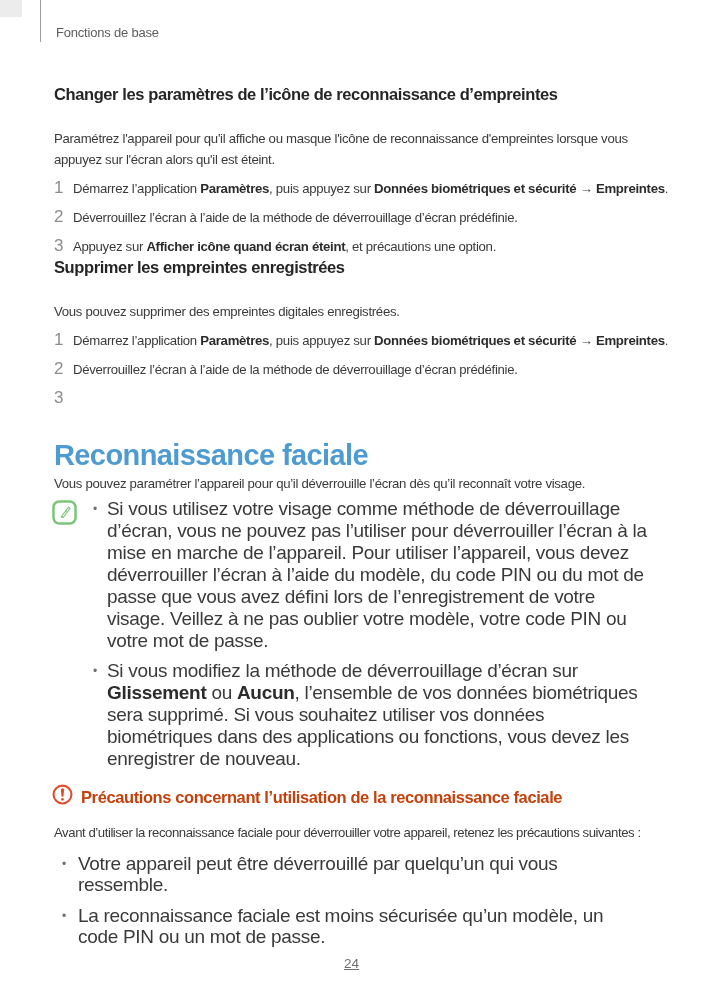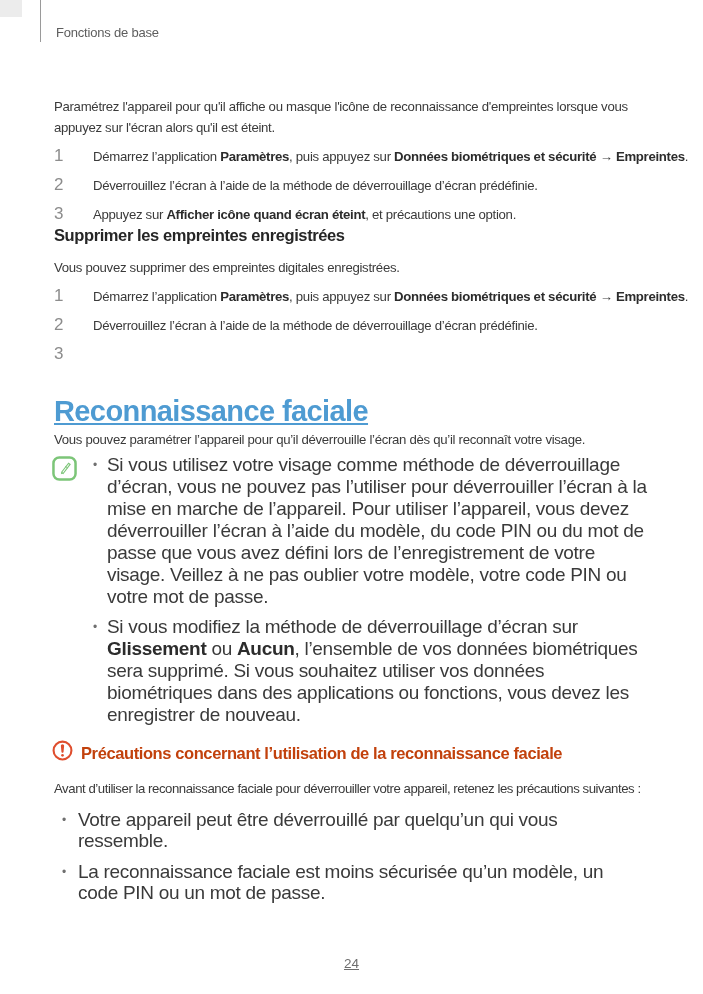--- a/index.html
+++ b/index.html
@@ -9,28 +9,28 @@
     color:#3a3a3a;-webkit-font-smoothing:antialiased;
   }
   .corner-artifact{position:absolute;left:0;top:0;width:22px;height:17px;background:#ececec;}
   .chapter-rule{position:absolute;left:40px;top:0;width:1px;height:42px;background:#9a9a9a;}
   .chapter-header{position:absolute;left:56px;top:25px;font-size:13px;color:#5d5d5d;letter-spacing:-0.2px;}
   .content{padding:84px 48px 0 54px;}
   .body{font-size:13.2px;line-height:21px;letter-spacing:-0.3px;margin:0;color:#3a3a3a;}
   .oneline{white-space:nowrap;letter-spacing:-0.45px;}
   .b{font-weight:bold;color:#2c2c2c;}
   h2.sec-title{font-size:16.5px;font-weight:bold;color:#262626;letter-spacing:-0.4px;margin:0;line-height:20px;}
-  h1.big-title{font-size:29px;font-weight:bold;letter-spacing:-0.6px;margin:30px 0 0 0;line-height:34px;text-decoration:underline;}
+  h1.big-title{font-size:29px;font-weight:bold;letter-spacing:-0.6px;margin:30px 0 0 0;line-height:34px;}
   .mt-h2a{margin-top:0;}
-  .intro{margin-top:12px;}
+  .intro{margin-top:24px;}
   ol.steps{list-style:none;margin:8px 0 0 0;padding:0;}
   ol.steps li{display:flex;align-items:flex-start;margin-top:8px;line-height:21px;}
   ol.steps li:first-child{margin-top:0;}
   .num{flex:0 0 19px;font-size:17px;color:#8c8c8c;line-height:20px;letter-spacing:0;}
-  .step-text{font-size:13.2px;letter-spacing:-0.3px;white-space:nowrap;color:#3a3a3a;margin-left:20px;}
+  .step-text{font-size:13.2px;letter-spacing:-0.3px;white-space:nowrap;color:#3a3a3a;}
   .h2b{margin-top:12px;}
   .note-panel{display:flex;margin-top:4px;}
   .note-icon{flex:0 0 25px;margin-left:-2px;margin-top:2px;}
   .note-bullets{margin:0 0 0 16px;padding:0;list-style:none;}
   .note-bullets li{display:flex;line-height:22px;margin-top:8px;}
   .note-bullets li:first-child{margin-top:0;}
   .bullet-dot{flex:0 0 14px;color:#6f6f6f;font-size:12px;line-height:22px;}
   .note-text{font-size:19px;letter-spacing:-0.3px;color:#3a3a3a;max-width:545px;}
   h3.warn-title{display:flex;align-items:center;gap:8px;margin:14px 0 0 -2px;font-size:16.5px;font-weight:bold;color:#c2410c;letter-spacing:-0.4px;line-height:22px;}
   .warn-icon{flex:0 0 21px;display:inline-block;}
@@ -43,20 +43,21 @@
 </head>
 <body>
 
 <div>
   <div class="corner-artifact"></div>
   <div class="chapter-rule"></div>
   <div class="chapter-header">Fonctions de base</div>
 
   <main class="content">
 
+    <h2 class="sec-title mt-h2a">Changer les paramètres de l’icône de reconnaissance d’empreintes</h2>
     <p class="body intro">Paramétrez l'appareil pour qu'il affiche ou masque l'icône de reconnaissance d'empreintes lorsque vous appuyez sur l'écran alors qu'il est éteint.</p>
 
     <ol class="steps">
       <li>
         <span class="num">1</span>
         <span class="step-text"><span>Démarrez l’application </span><span class="b">Paramètres</span><span>, puis appuyez sur </span><span class="b">Données biométriques et sécurité</span><span> → </span><span class="b">Empreintes</span><span>.</span></span>
       </li>
       <li>
         <span class="num">2</span>
         <span class="step-text">Déverrouillez l’écran à l’aide de la méthode de déverrouillage d’écran prédéfinie.</span>

